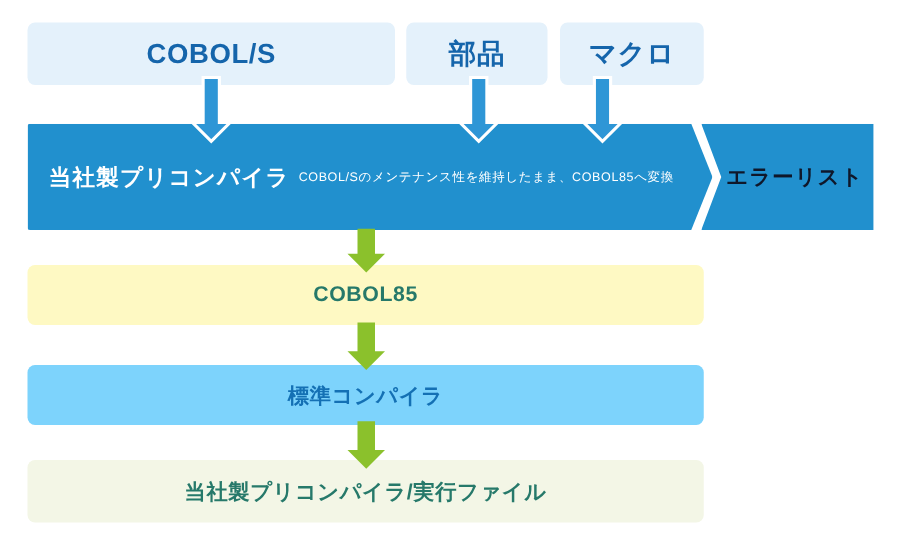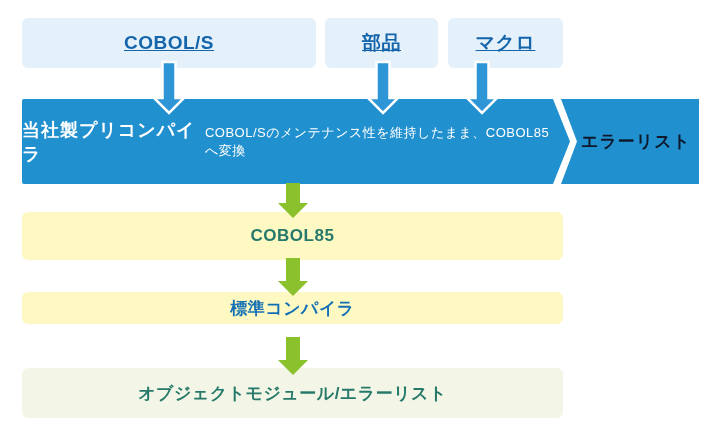--- a/index.html
+++ b/index.html
@@ -2,44 +2,44 @@
 <html><head>
 <meta charset="utf-8">
 <style>
   html,body{margin:0;padding:0;background:#ffffff;}
   .stage{
     position:relative;width:720px;height:437px;background:#ffffff;overflow:hidden;
     font-family:"Liberation Sans","DejaVu Sans",sans-serif;
   }
   .box{position:absolute;border-radius:6px;display:flex;align-items:center;justify-content:center;}
   .input-box{top:18px;height:50px;background:#e4f1fb;}
-  .input-box .lbl{color:#1565ab;font-weight:bold;font-size:19px;letter-spacing:.5px;text-decoration:underline;}
+  .input-box .lbl{color:#1565ab;font-weight:bold;font-size:22px;letter-spacing:.5px;}
   #inputBox1{left:22px;width:294px;}
   #inputBox2{left:325px;width:113px;}
   #inputBox3{left:448px;width:115px;}
 
   .banner{
     position:absolute;left:22px;top:99px;width:548px;height:85px;background:#2190ce;
     clip-path:polygon(0 0, calc(100% - 17px) 0, 100% 50%, calc(100% - 17px) 100%, 0 100%);
     display:flex;flex-direction:row;align-items:center;justify-content:center;
     gap:7px;padding-right:14px;box-sizing:border-box;border-radius:2px;
   }
   .banner .title{color:#ffffff;font-weight:bold;font-size:18px;letter-spacing:1px;}
-  .banner .subtitle{color:#ffffff;font-size:13px;letter-spacing:.5px;}
+  .banner .subtitle{color:#ffffff;font-size:10px;letter-spacing:.5px;}
 
   .error-tab{
     position:absolute;left:561px;top:99px;width:138px;height:85px;background:#2190ce;
     clip-path:polygon(0 0, 100% 0, 100% 100%, 0 100%, 16px 50%);
     display:flex;align-items:center;justify-content:center;padding-left:12px;box-sizing:border-box;
   }
   .error-tab .lbl{color:#0f172a;font-weight:bold;font-size:17px;letter-spacing:1px;}
 
   .flow-box{left:22px;width:541px;}
   #flowBox1{top:212px;height:48px;background:#fef9c3;}
-  #flowBox2{top:292px;height:32px;background:#fef9c3;}
+  #flowBox2{top:292px;height:48px;background:#7dd3fc;}
   #flowBox3{top:368px;height:50px;background:#f3f6e6;}
   #flowBox1 .lbl,#flowBox3 .lbl{color:#26796a;font-weight:bold;font-size:17px;letter-spacing:.5px;}
   #flowBox2 .lbl{color:#1470b4;font-weight:bold;font-size:17px;letter-spacing:.5px;}
 
   .arrow-layer{position:absolute;left:0;top:0;width:720px;height:437px;pointer-events:none;}
 </style>
 </head>
 <body>
 
 <div class="stage">
@@ -63,21 +63,21 @@
     <span class="lbl">エラーリスト</span>
   </div>
 
   <div class="box flow-box" id="flowBox1">
     <span class="lbl">COBOL85</span>
   </div>
   <div class="box flow-box" id="flowBox2">
     <span class="lbl">標準コンパイラ</span>
   </div>
   <div class="box flow-box" id="flowBox3">
-    <span class="lbl">オブジェクトモジュール/エラーリスト</span>
+    <span class="lbl">当社製プリコンパイラ/実行ファイル</span>
   </div>
 
   <svg class="arrow-layer" width="720" height="437" viewBox="0 0 720 437" aria-hidden="true">
 
     <polygon points="162.5,62 175.5,62 175.5,98 184,98 169,113 154,98 162.5,98" fill="#2e96d6" stroke="#ffffff" stroke-width="2.5" stroke-linejoin="miter"></polygon>
     <polygon points="376.5,62 389.5,62 389.5,98 398,98 383,113 368,98 376.5,98" fill="#2e96d6" stroke="#ffffff" stroke-width="2.5" stroke-linejoin="miter"></polygon>
     <polygon points="475.5,62 488.5,62 488.5,98 497,98 482,113 467,98 475.5,98" fill="#2e96d6" stroke="#ffffff" stroke-width="2.5" stroke-linejoin="miter"></polygon>
 
     <polygon points="286,183 300,183 300,203 308,203 293,218 278,203 286,203" fill="#8bc12c"></polygon>
     <polygon points="286,258 300,258 300,281 308,281 293,296 278,281 286,281" fill="#8bc12c"></polygon>

